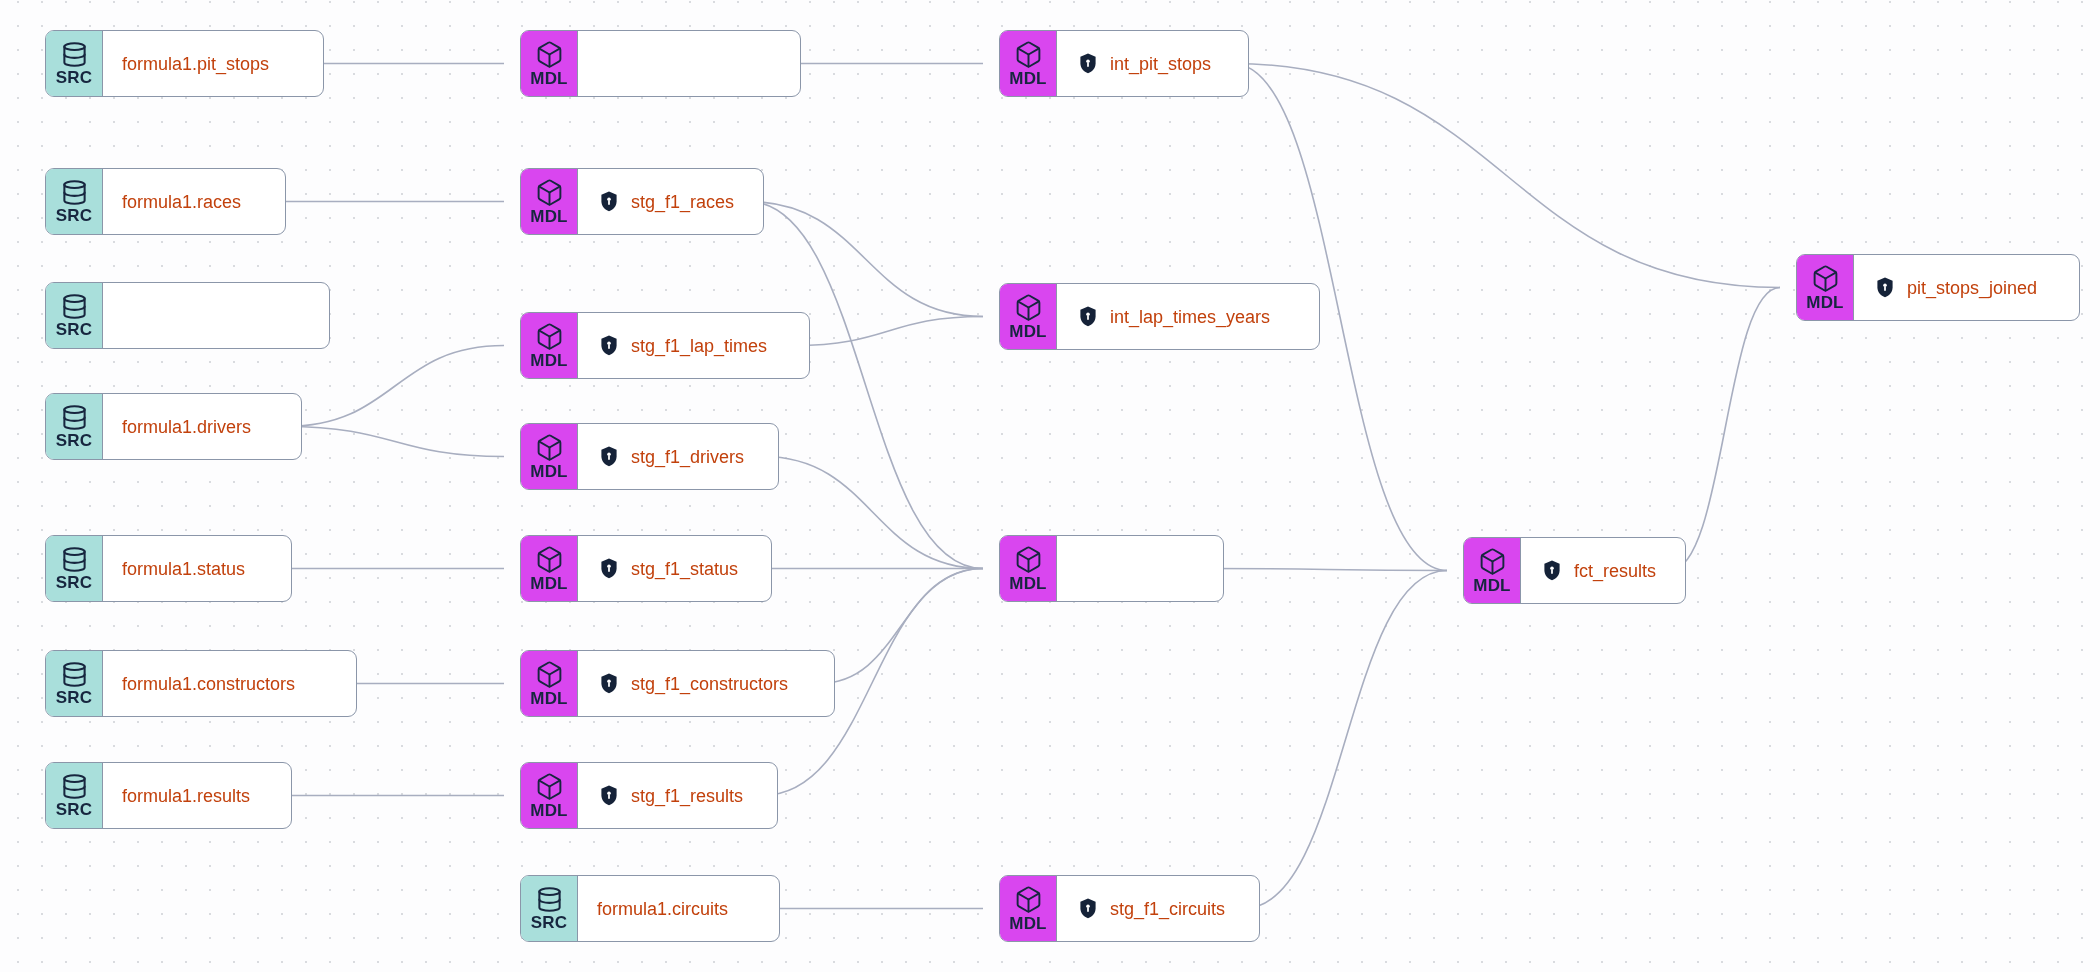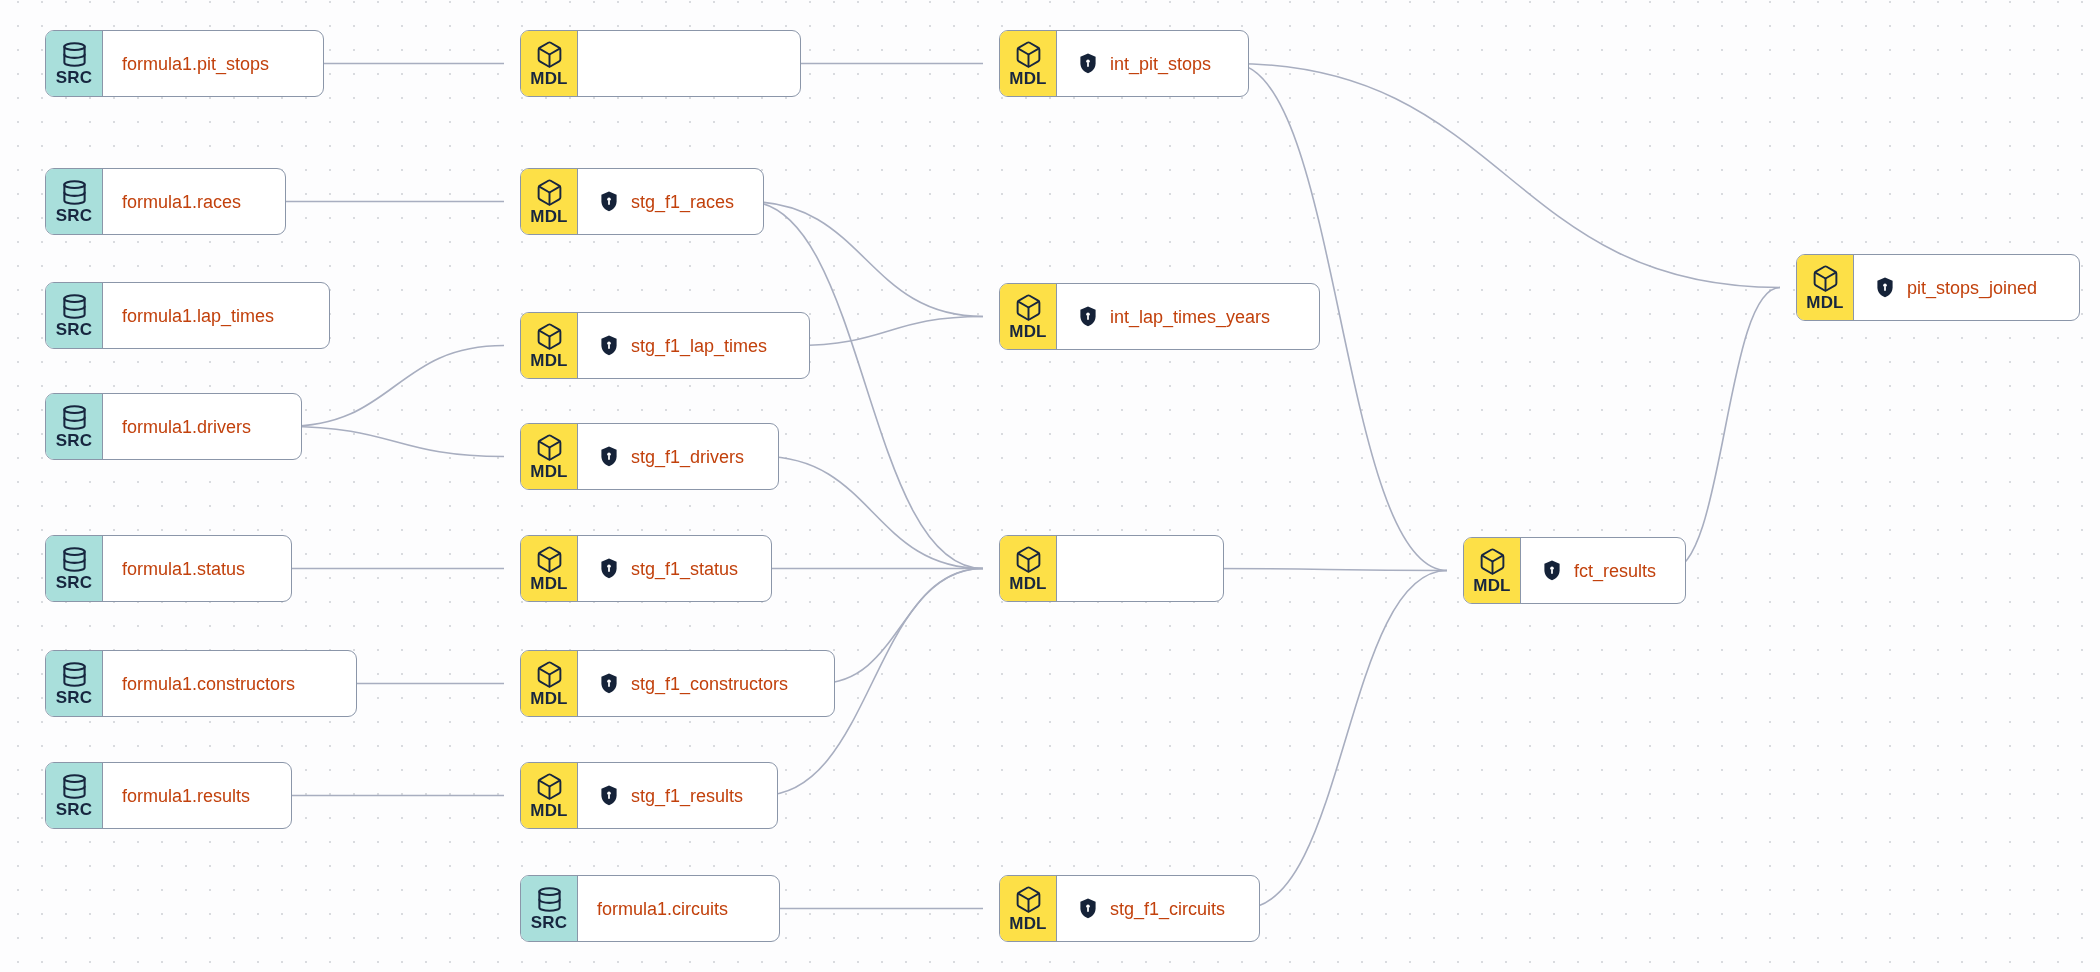--- a/index.html
+++ b/index.html
@@ -31,21 +31,21 @@
     display:flex;
     flex-direction:column;
     align-items:center;
     justify-content:center;
     gap:1px;
     border-right:1.5px solid #8b96a9;
     border-radius:7.5px 0 0 7.5px;
     color:#17263f;
   }
   .badge.SRC{background:#a9dfdb;}
-  .badge.MDL{background:#fde047;}
+  .badge.MDL{background:#d946ef;}
   .badge-label{
     font-size:17px;
     font-weight:600;
     letter-spacing:.2px;
     line-height:1;
     color:#17263f;
   }
   .badge svg{display:block;}
   .node-body{
     flex:1 1 auto;
@@ -119,23 +119,20 @@
       </div>
       <div class="node" style="left: 29px; top: 282px; width: 285px; height: 67px;">
         <div class="badge SRC">
           <svg viewBox="0 0 24 24" width="27" height="27" fill="none" stroke="#17263f" stroke-width="1.8" stroke-linecap="round" stroke-linejoin="round">
             <ellipse cx="12" cy="5" rx="9" ry="3"></ellipse>
             <path d="M21 12c0 1.66-4 3-9 3s-9-1.34-9-3"></path>
             <path d="M3 5v14c0 1.66 4 3 9 3s9-1.34 9-3V5"></path>
           </svg>
           <span class="badge-label">SRC</span>
         </div>
-        <div class="node-body">
-          <span class="node-label">formula1.lap_times</span>
-        </div>
       </div>
       <div class="node" style="left: 29px; top: 393px; width: 257px; height: 67px;">
         <div class="badge SRC">
           <svg viewBox="0 0 24 24" width="27" height="27" fill="none" stroke="#17263f" stroke-width="1.8" stroke-linecap="round" stroke-linejoin="round">
             <ellipse cx="12" cy="5" rx="9" ry="3"></ellipse>
             <path d="M21 12c0 1.66-4 3-9 3s-9-1.34-9-3"></path>
             <path d="M3 5v14c0 1.66 4 3 9 3s9-1.34 9-3V5"></path>
           </svg>
           <span class="badge-label">SRC</span>
         </div>

